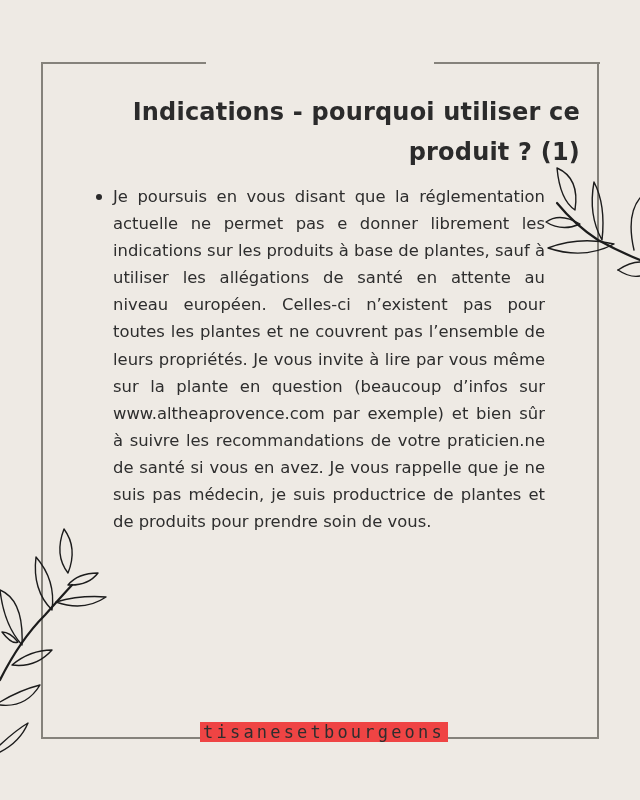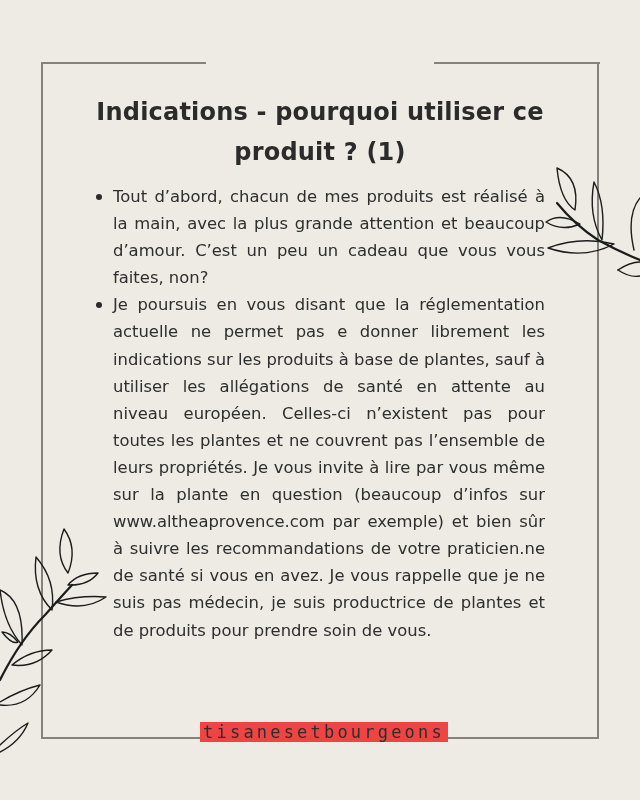--- a/index.html
+++ b/index.html
@@ -17,21 +17,21 @@
     }
     .frame-line {
       position: absolute;
       background: #85827b;
     }
     .title {
       position: absolute;
       left: 60px;
       width: 520px;
       top: 92px;
-      text-align: center;
+      text-align: right;
       font-family: "DejaVu Sans", sans-serif;
       font-weight: bold;
       font-size: 24px;
       line-height: 40px;
       color: #2b2b2b;
       letter-spacing: 0.2px;
     }
     .body-list {
       position: absolute;
       left: 113px;
@@ -137,21 +137,17 @@
 
     <path d="M0 745 Q16 730 28 723 Q20 742 0 752"></path>
   </g>
 </svg>
 
 <div class="title">Indications - pourquoi utiliser ce produit ? (1)</div>
 
 <ul class="body-list">
   <li>
     <span class="bullet"></span>
-    <span>Tout d’abord, chacun de mes produits est réalisé à la main, avec la plus grande attention et beaucoup d’amour. C’est un peu un cadeau que vous vous faites, non?</span>
-  </li>
-  <li>
-    <span class="bullet"></span>
     <span>Je poursuis en vous disant que la réglementation actuelle ne permet pas e donner librement les indications sur les produits à base de plantes, sauf à utiliser les allégations de santé en attente au niveau européen. Celles-ci n’existent pas pour toutes les plantes et ne couvrent pas l’ensemble de leurs propriétés. Je vous invite à lire par vous même sur la plante en question (beaucoup d’infos sur www.altheaprovence.com par exemple) et bien sûr à suivre les recommandations de votre praticien.ne de santé si vous en avez. Je vous rappelle que je ne suis pas médecin, je suis productrice de plantes et de produits pour prendre soin de vous.</span>
   </li>
 </ul>
 
 <div class="footer">tisanesetbourgeons</div>
 
 </body></html>

